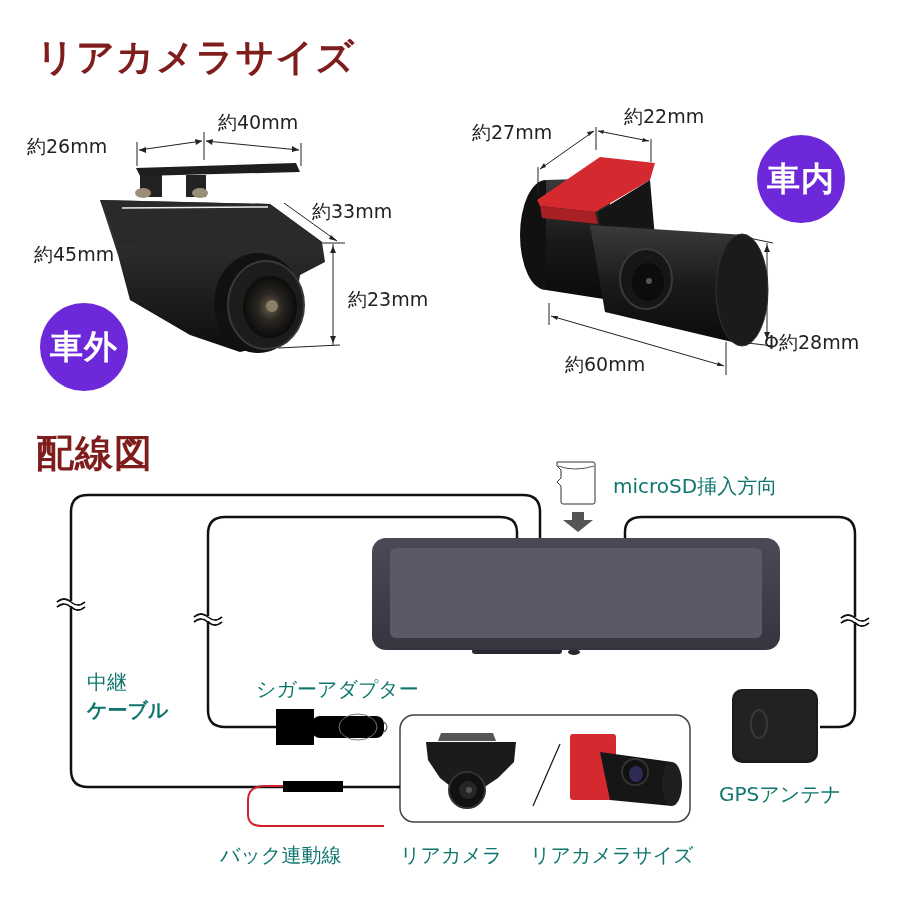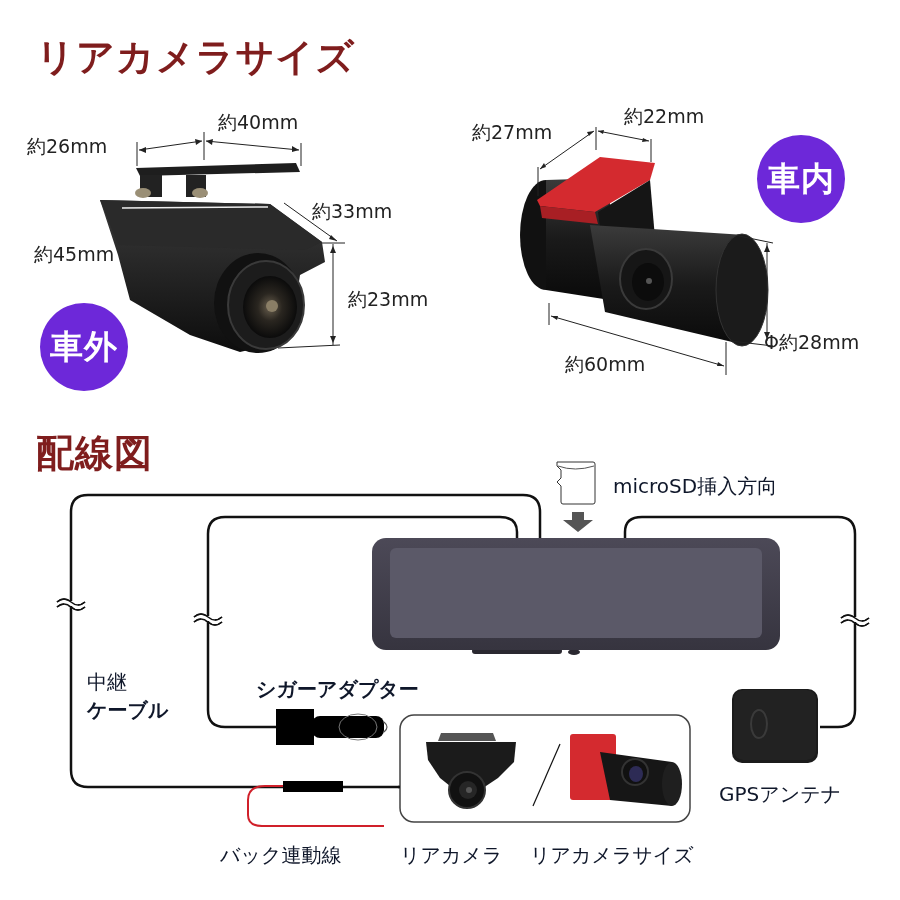--- a/index.html
+++ b/index.html
@@ -4,21 +4,21 @@
 <style>
   html, body { margin: 0; padding: 0; background: #ffffff; }
   body { width: 900px; height: 900px; position: relative; overflow: hidden;
          font-family: "DejaVu Sans", "Liberation Sans", sans-serif; color: #1a1a1a; }
   .abs { position: absolute; }
   .title { font-weight: bold; font-size: 38px; letter-spacing: 1px; color: #7f1d1d; }
   .dim { font-size: 19px; color: #222; white-space: nowrap; }
   .dim.outline { text-shadow: -1px -1px 0 #fff, 1px -1px 0 #fff, -1px 1px 0 #fff, 1px 1px 0 #fff, 0 0 3px #fff; }
   .badge { width: 88px; height: 88px; border-radius: 50%; background: #6d28d9; color: #fff;
            font-weight: bold; font-size: 33px; display: flex; align-items: center; justify-content: center; letter-spacing: 1px; text-align: center; }
-  .label { font-size: 20px; color: #0f172a; white-space: nowrap; text-align: center; }
+  .label { font-size: 20px; color: #0f766e; white-space: nowrap; text-align: center; }
   svg.full { position: absolute; left: 0; top: 0; }
 </style>
 </head>
 <body>
 
 <div class="abs title" style="left:36px; top:32px;">リアカメラサイズ</div>
 <div class="abs title" style="left:36px; top:428px;">配線図</div>
 
 <svg class="full" width="900" height="900">
   <defs>
@@ -213,17 +213,17 @@
 <div class="abs dim" style="left:348px; top:287px;">約23mm</div>
 
 <div class="abs dim" style="left:472px; top:120px;">約27mm</div>
 <div class="abs dim" style="left:624px; top:104px;">約22mm</div>
 <div class="abs dim" style="left:764px; top:282px;margin-top:48px;">Φ約28mm</div>
 <div class="abs dim" style="left:565px; top:352px;">約60mm</div>
 
 <div class="abs label" style="left:613px; top:473px;">microSD挿入方向</div>
 <div class="abs label" style="left:87px; top:669px;">中継</div>
 <div class="abs label" style="left:87px; top:697px;font-weight:bold;">ケーブル</div>
-<div class="abs label" style="left:256px; top:676px;font-weight:bold;">シガーアダプター</div>
+<div class="abs label" style="left:256px; top:676px;">シガーアダプター</div>
 <div class="abs label" style="left:220px; top:842px;">バック連動線</div>
 <div class="abs label" style="left:400px; top:842px;">リアカメラ</div>
 <div class="abs label" style="left:530px; top:842px;">リアカメラサイズ</div>
 <div class="abs label" style="left:719px; top:781px;">GPSアンテナ</div>
 
 </body></html>

